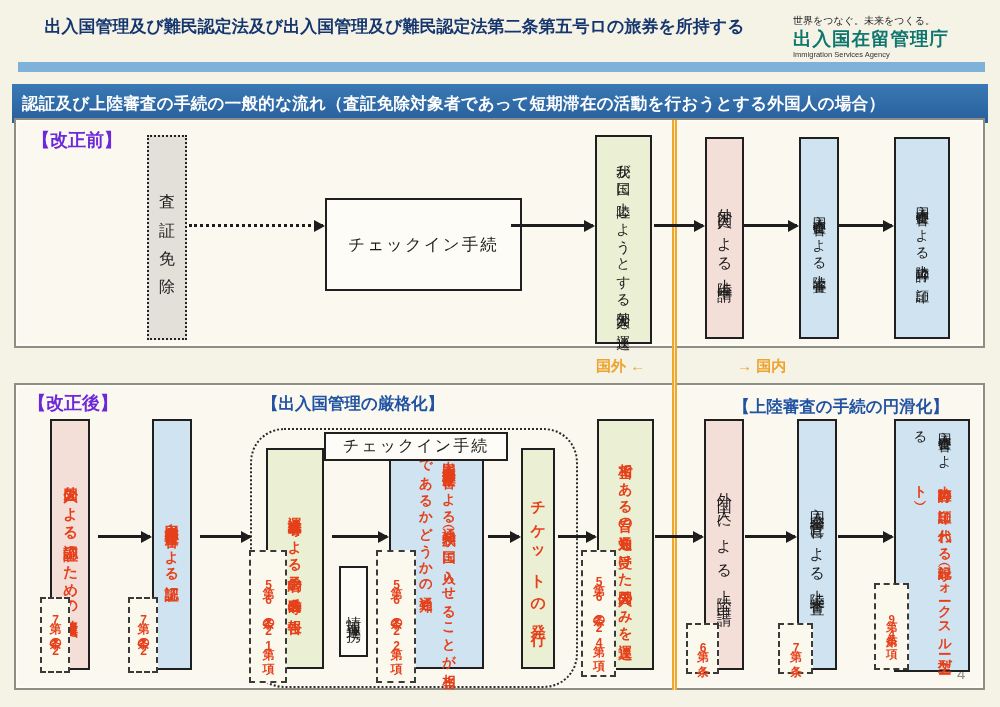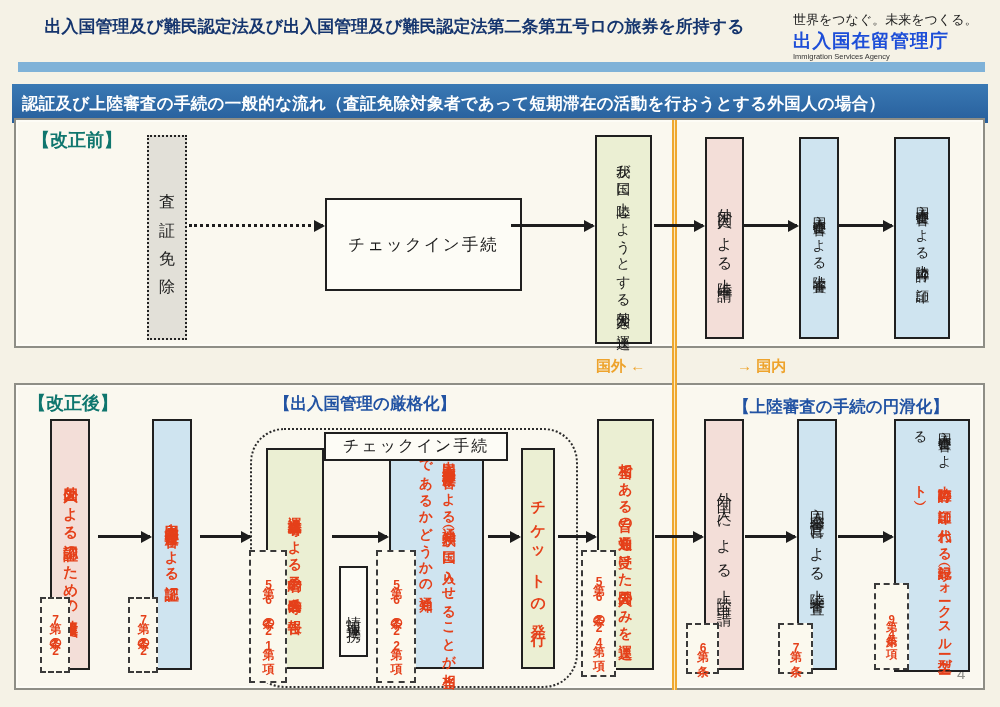--- a/index.html
+++ b/index.html
@@ -10,27 +10,27 @@
                color:#15356e;font-weight:bold;font-size:17px;line-height:1.55;}
   .band{position:absolute;left:18px;top:62px;width:967px;height:10px;background:#7fb2d8;}
   .header-bar{position:absolute;left:12px;top:84px;width:976px;height:39px;
               background:linear-gradient(#3a79b4,#275f9c);color:#fff;font-weight:bold;
               font-size:16.5px;display:flex;align-items:center;padding-left:10px;box-sizing:border-box;
               letter-spacing:.3px;}
   .logo{position:absolute;left:793px;top:8px;width:202px;height:58px;display:flex;align-items:center;gap:6px;}
   .logo .plane{display:flex;flex-direction:column;align-items:center;}
   .logo .isa{font-size:9px;font-weight:bold;letter-spacing:6px;color:#111;margin-top:1px;}
   .logo .txt{display:flex;flex-direction:column;line-height:1.25;}
-  .logo .slogan{font-size:13px;color:#222;font-family:Liberation Mono, monospace;}
-  .logo .agency{font-size:18.5px;font-weight:bold;color:#1d4ed8;letter-spacing:1px;}
+  .logo .slogan{font-size:10px;color:#222;}
+  .logo .agency{font-size:18.5px;font-weight:bold;color:#0f766e;letter-spacing:1px;}
   .logo .agency-en{font-size:7.5px;color:#333;}
   
   .frame{position:absolute;background:#faf8ef;border:2px solid #8e8e86;
          box-shadow:inset 0 0 0 2px #fdfcf6;box-sizing:border-box;}
-  .frame-label{position:absolute;font-size:18px;font-weight:bold;color:#0f766e;font-family:Liberation Mono, monospace;}
+  .frame-label{position:absolute;font-size:18px;font-weight:bold;color:#6d28d9;font-family:Liberation Mono, monospace;}
   
   .box{position:absolute;border:2px solid #1f1f1f;box-sizing:border-box;
        display:flex;align-items:center;justify-content:center;z-index:3;}
   .vt{writing-mode:vertical-rl;text-orientation:mixed;line-height:1.62;}
   .upright{text-orientation:upright;}
   .gray{background:#e2e0d8;}
   .green{background:#ebefd3;}
   .pink{background:#f3ded8;}
   .blue{background:#cfe4f0;}
   .white{background:#fdfcf6;margin-top:16px;}
@@ -100,21 +100,21 @@
 
     <div class="box blue vt blk" style="left:878px;top:17px;width:56px;height:202px;font-size:13.5px;letter-spacing:.12em;">入国審査官による上陸許可の証印</div>
   </div>
 
   <div class="divider-label" style="left:596px;top:357px;">国外 ←</div>
   <div class="divider-label" style="left:737px;top:357px;">→ 国内</div>
 
   <div class="frame" style="left:14px;top:383px;width:971px;height:307px;">
     <div class="frame-label" style="left:12px;top:6px;">【改正後】</div>
 
-    <div class="section-header" style="left:244px;top:8px;width:210px;">【出入国管理の厳格化】</div>
+    <div class="section-header" style="left:232px;top:8px;width:210px;">【出入国管理の厳格化】</div>
     <div class="section-header" style="left:705px;top:11px;width:240px;">【上陸審査の手続の円滑化】</div>
 
     <div class="box pink vt red" style="left:34px;top:34px;width:40px;height:251px;font-size:14.5px;letter-spacing:.1em;font-weight:bold;">外国人による認証のための情報提供</div>
     <div class="article" style="left:24px;top:212px;width:30px;height:76px;">
       <span class="vt upright">第7条の2</span>
     </div>
 
     <div class="arrow" style="left:82px;top:150px;width:52px;"></div>
 
     <div class="box blue vt red" style="left:136px;top:34px;width:40px;height:251px;font-size:14px;letter-spacing:.08em;font-weight:bold;">出入国在留管理庁長官による認証</div>

